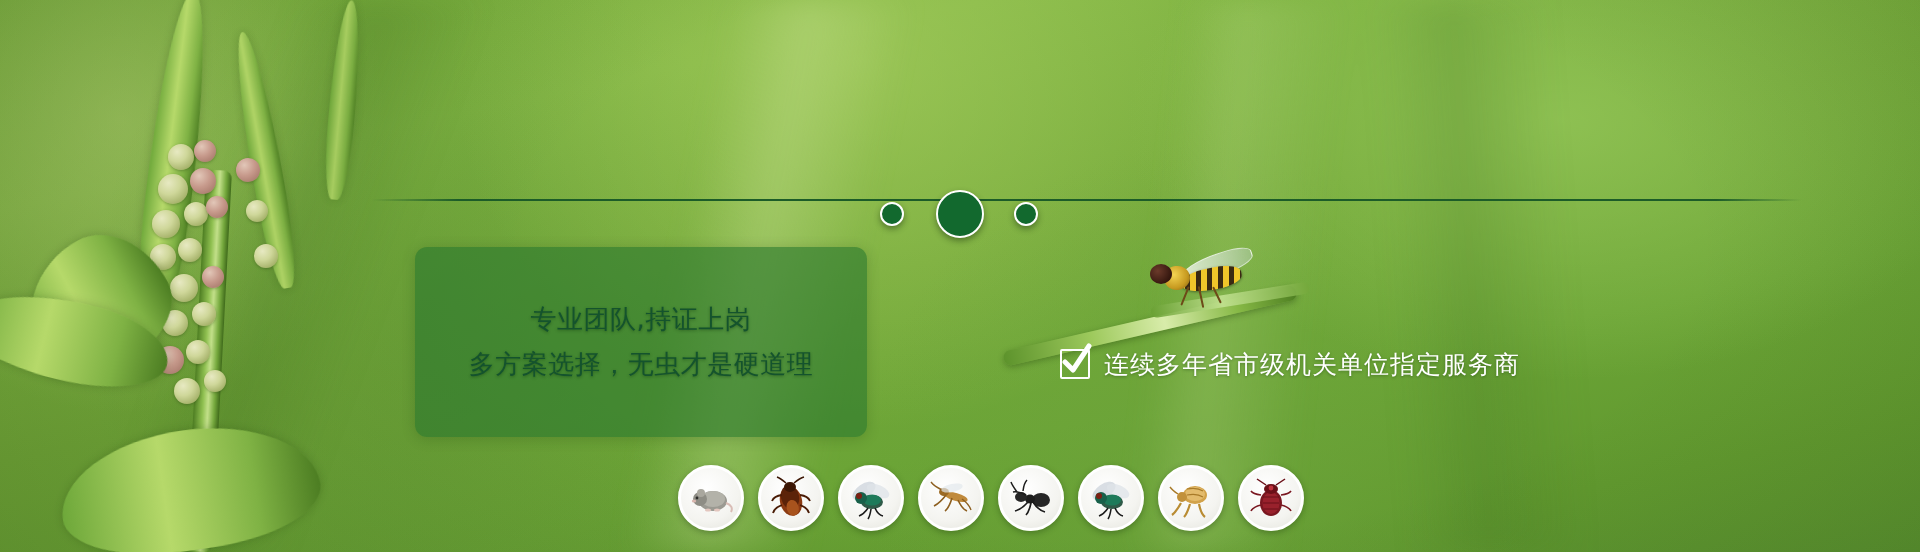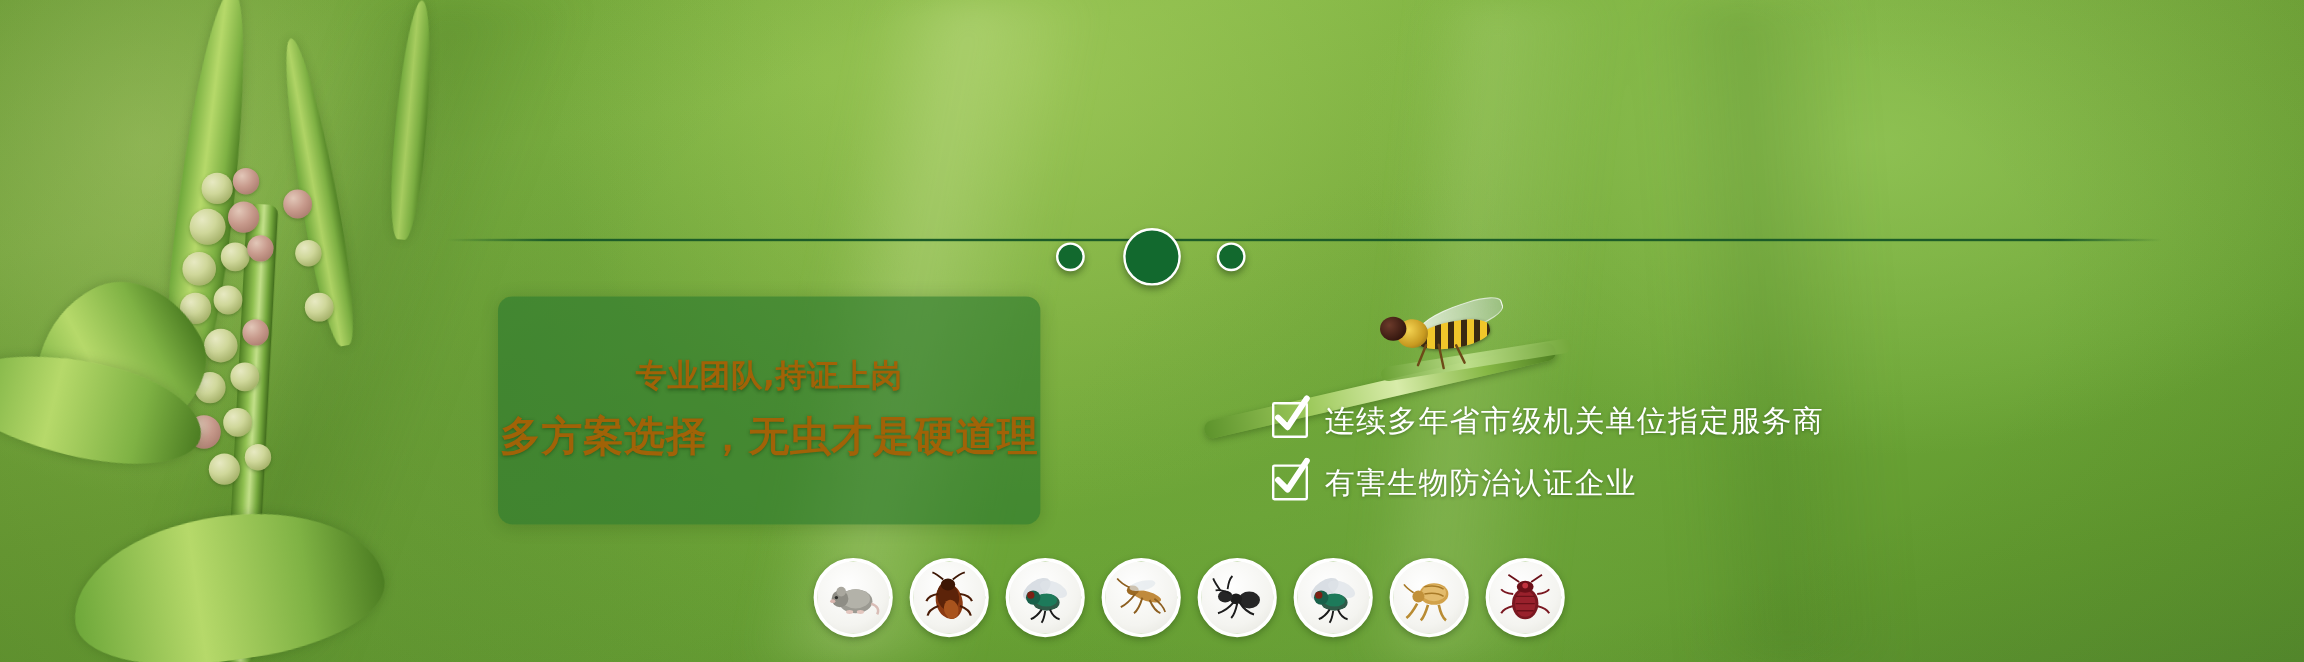--- a/index.html
+++ b/index.html
@@ -103,28 +103,28 @@
     background:rgba(42,120,45,.62);
     border-radius:12px;
     box-shadow:0 2px 14px rgba(20,50,10,.20);
   }
   .feature-list{
     position:absolute;left:415px;top:247px;width:452px;height:190px;
     display:flex;flex-direction:column;justify-content:center;align-items:center;
     gap:15px;
   }
   .feature-line{
-    color:#a16207;font-weight:700;
+    color:#14532d;font-weight:400;
     font-family:"DejaVu Sans","Liberation Sans",sans-serif;
     font-size:27px;line-height:1.15;letter-spacing:.5px;
     white-space:nowrap;
     text-shadow:0 1px 3px rgba(15,50,10,.45);
   }
   .feature-line.l1{font-size:26px;}
-  .feature-line.l2{font-size:34px;}
+  .feature-line.l2{font-size:26px;}
   .feature-line.l3{font-size:27px;}
 
   
   .flyscene{position:absolute;left:1000px;top:240px;width:320px;height:130px;}
   .fly-stem{position:absolute;left:0;top:78px;width:300px;height:15px;
       background:linear-gradient(90deg,#5d932c,#9dc95c 30%,#d8ecaa 55%,#86b845 80%,#4e7f22);
       transform:rotate(-13deg);border-radius:7px;
       box-shadow:0 2px 6px rgba(25,55,10,.35);}
   .fly-stem2{position:absolute;left:150px;top:54px;width:160px;height:12px;
       background:linear-gradient(90deg,#6aa134,#c2e291 45%,#74a83b);
@@ -136,21 +136,21 @@
   .fly-thorax{position:absolute;left:14px;top:14px;width:26px;height:24px;border-radius:50%;
       background:radial-gradient(circle at 40% 35%,#f4d352,#c79a20 60%,#7a5a12);transform:rotate(-8deg);}
   .fly-head{position:absolute;left:0px;top:12px;width:22px;height:20px;border-radius:50%;
       background:radial-gradient(circle at 35% 35%,#6b3a2a,#35170f 70%);}
   .fly-wing{position:absolute;left:30px;top:2px;width:72px;height:20px;border-radius:60% 40% 50% 50%;
       background:linear-gradient(100deg,rgba(255,255,255,.78),rgba(200,215,225,.35));
       transform:rotate(-18deg);border:1px solid rgba(255,255,255,.55);}
   .fly-leg{position:absolute;width:2px;background:#6d4a18;border-radius:2px;}
 
   
-  .checks{position:absolute;left:1060px;top:335px;width:620px;}
+  .checks{position:absolute;left:1060px;top:349px;width:620px;}
   .check-row{display:flex;align-items:center;gap:14px;margin-bottom:22px;}
   .check-box{width:30px;height:30px;flex:0 0 30px;position:relative;}
   .check-box .sq{position:absolute;inset:0;border:2px solid #ffffff;border-radius:2px;}
   .check-box svg{position:absolute;left:-2px;top:-6px;width:36px;height:36px;}
   .check-text{
     color:#ffffff;font-size:25px;line-height:1;letter-spacing:1px;
     font-family:"DejaVu Sans","Liberation Sans",sans-serif;
     white-space:nowrap;text-shadow:0 1px 3px rgba(15,50,10,.40);
   }
 
@@ -239,29 +239,20 @@
   <div class="checks">
     <div class="check-row">
       <span class="check-box">
         <span class="sq"></span>
         <svg viewBox="0 0 36 36" aria-hidden="true">
           <path d="M7 19 L15 27 L31 3" fill="none" stroke="#ffffff" stroke-width="5" stroke-linecap="round" stroke-linejoin="round"></path>
         </svg>
       </span>
       <span class="check-text">连续多年省市级机关单位指定服务商</span>
     </div>
-    <div class="check-row">
-      <span class="check-box">
-        <span class="sq"></span>
-        <svg viewBox="0 0 36 36" aria-hidden="true">
-          <path d="M7 19 L15 27 L31 3" fill="none" stroke="#ffffff" stroke-width="5" stroke-linecap="round" stroke-linejoin="round"></path>
-        </svg>
-      </span>
-      <span class="check-text">有害生物防治认证企业</span>
-    </div>
   </div>
 
   <div class="pests">
 
     <div class="pest">
       <svg viewBox="0 0 46 46" aria-hidden="true">
         <ellipse cx="25" cy="26" rx="14" ry="10" fill="#9b9a92"></ellipse>
         <ellipse cx="25" cy="24" rx="12" ry="8" fill="#b3b2a9"></ellipse>
         <circle cx="12" cy="24" r="7" fill="#8e8d85"></circle>
         <circle cx="13" cy="18" r="4" fill="#a9a79e"></circle>

